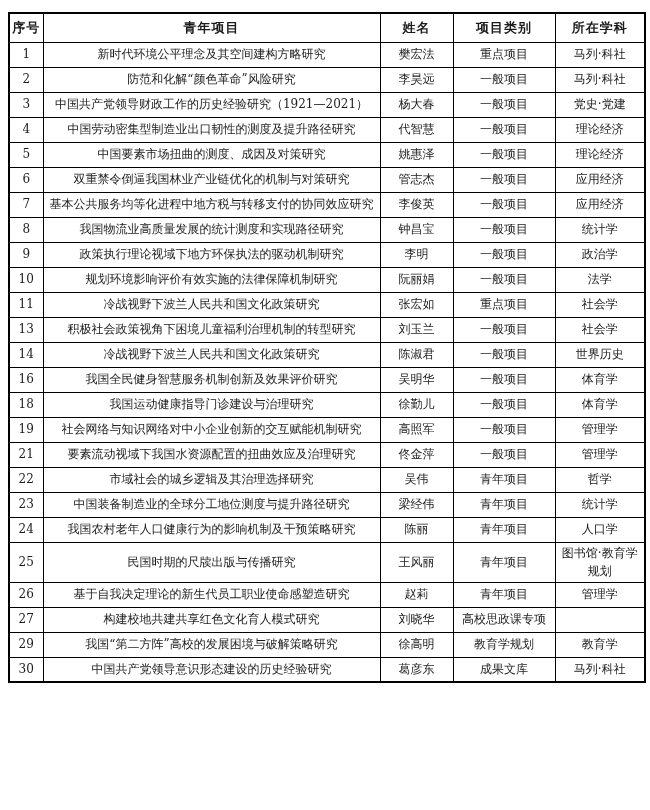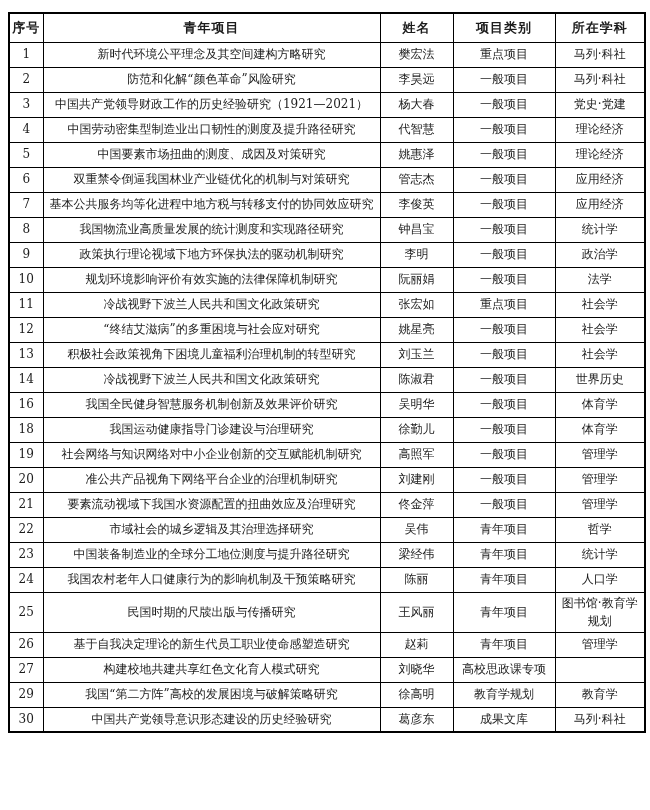--- a/index.html
+++ b/index.html
@@ -141,27 +141,20 @@
           <td>法学</td>
         </tr>
         <tr>
           <td>11</td>
           <td>冷战视野下波兰人民共和国文化政策研究</td>
           <td>张宏如</td>
           <td>重点项目</td>
           <td>社会学</td>
         </tr>
         <tr>
-          <td>12</td>
-          <td>“终结艾滋病”的多重困境与社会应对研究</td>
-          <td>姚星亮</td>
-          <td>一般项目</td>
-          <td>社会学</td>
-        </tr>
-        <tr>
           <td>13</td>
           <td>积极社会政策视角下困境儿童福利治理机制的转型研究</td>
           <td>刘玉兰</td>
           <td>一般项目</td>
           <td>社会学</td>
         </tr>
         <tr>
           <td>14</td>
           <td>冷战视野下波兰人民共和国文化政策研究</td>
           <td>陈淑君</td>
@@ -179,27 +172,20 @@
           <td>18</td>
           <td>我国运动健康指导门诊建设与治理研究</td>
           <td>徐勤儿</td>
           <td>一般项目</td>
           <td>体育学</td>
         </tr>
         <tr>
           <td>19</td>
           <td>社会网络与知识网络对中小企业创新的交互赋能机制研究</td>
           <td>高照军</td>
-          <td>一般项目</td>
-          <td>管理学</td>
-        </tr>
-        <tr>
-          <td>20</td>
-          <td>准公共产品视角下网络平台企业的治理机制研究</td>
-          <td>刘建刚</td>
           <td>一般项目</td>
           <td>管理学</td>
         </tr>
         <tr>
           <td>21</td>
           <td>要素流动视域下我国水资源配置的扭曲效应及治理研究</td>
           <td>佟金萍</td>
           <td>一般项目</td>
           <td>管理学</td>
         </tr>

